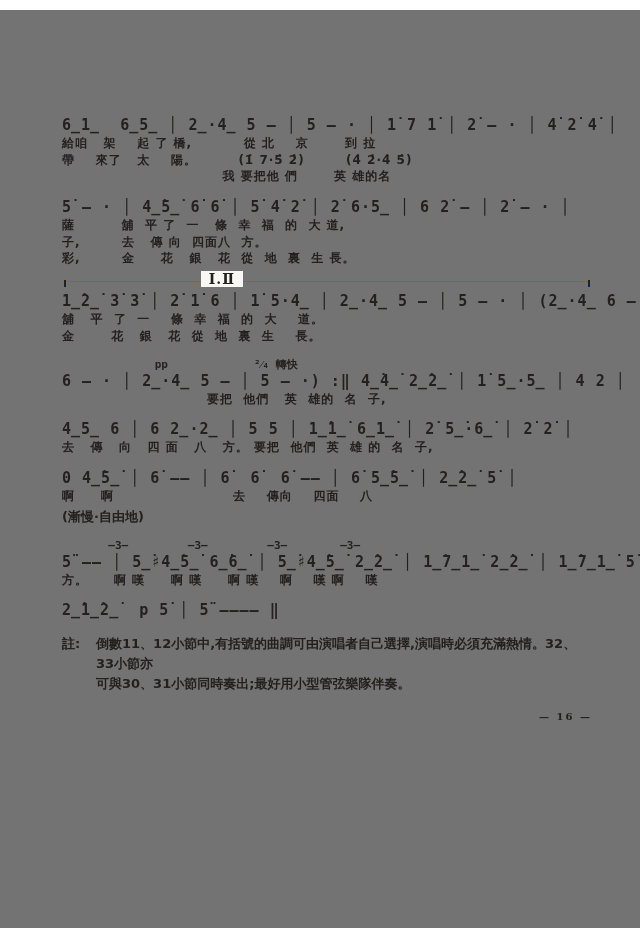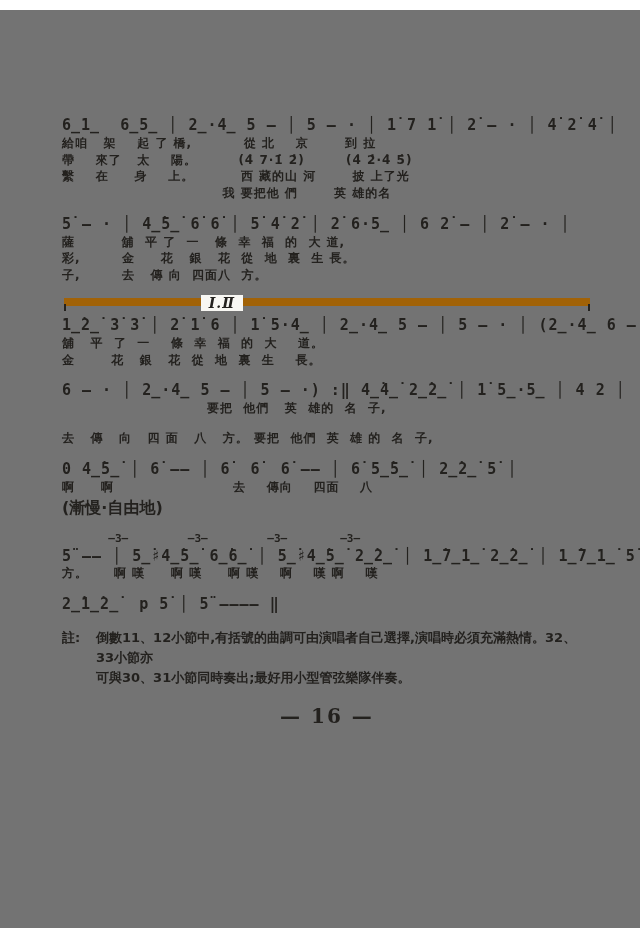--- a/index.html
+++ b/index.html
@@ -20,77 +20,78 @@
     font-family:"DejaVu Sans",sans-serif;
     font-weight:bold;font-size:12px;line-height:1.4;
     white-space:pre;letter-spacing:1px;
   }
   .anno{
     font-family:"DejaVu Sans Mono",monospace;
     font-weight:bold;font-size:11px;line-height:1.3;white-space:pre;
   }
   .below-anno{
     font-family:"DejaVu Sans",sans-serif;
-    font-weight:bold;font-size:16px;white-space:pre;margin-top:3px;
+    font-weight:bold;font-size:13px;white-space:pre;margin-top:3px;
   }
-  .volta{position:relative;border-top:8px solid #a16207;height:10px;margin:14px 2px 0 2px;font-style:italic;}
+  .volta{position:relative;border-top:1px solid #a16207;height:10px;margin:14px 2px 0 2px;}
   .volta:before,.volta:after{
     content:"";position:absolute;top:-2px;width:0;height:7px;border-left:2px solid #23211e;
   }
   .volta:before{left:0;}
   .volta:after{right:0;}
   .volta .volta-label{
     position:absolute;left:26%;top:-11px;background:#f8f7f3;padding:0 8px;
     font-family:"DejaVu Serif",serif;font-weight:bold;font-size:14px;letter-spacing:1px;
   }
   .footnote{margin-top:14px;font-size:13px;line-height:1.55;font-weight:bold;}
   .footnote-row{display:flex;}
   .footnote-label{flex:0 0 34px;}
   .footnote-line2{margin-left:34px;}
   .page-number{
-    text-align:center;margin-top:16px;font-size:20px;font-weight:bold;letter-spacing:2px;
+    text-align:right;margin-top:16px;font-size:10px;font-weight:bold;letter-spacing:2px;
     font-family:"DejaVu Serif",serif;
   }
 </style>
 </head>
 <body>
 
 <div class="page">
   <div class="content">
 
     <div class="system">
       <div class="music">6̲1̲  6̲5̲ │ 2̲·4̲ 5 — │ 5 — · │ 1̇ 7 1̇ │ 2̇ — · │ 4̇ 2̇ 4̇ │</div>
       <div class="lyric">給咱   架    起 了 橋,          從 北    京       到 拉</div>
-      <div class="lyric">帶    來了   太    陽。        (4̇ 7·1̇ 2̇)        (4̇ 2̇·4̇ 5̇)</div>
-      <div class="lyric">繫    在     身    上。         西 藏的山 河       披 上了光</div>
+      <div class="lyric">帶    來了   太    陽。        (1̇ 7·5̇ 2̇)        (4̇ 2̇·4̇ 5̇)</div>
       <div class="lyric">                               我 要把他 們       英 雄的名</div>
     </div>
 
     <div class="system">
       <div class="music">5̇ — · │ 4̲̇5̲̇ 6̇ 6̇ │ 5̇ 4̇ 2̇ │ 2̇ 6·5̲ │ 6 2̇ — │ 2̇ — · │</div>
       <div class="lyric">薩         舖  平 了  一   條  幸  福  的  大 道,</div>
+      <div class="lyric">子,        去   傳 向  四面八  方。</div>
       <div class="lyric">彩,        金     花   銀   花  從  地  裏  生 長。</div>
-      <div class="lyric">子,        去   傳 向  四面八  方。</div>
     </div>
 
     <div class="system">
       <div class="volta">
         <span class="volta-label">Ⅰ.Ⅱ</span>
       </div>
       <div class="music">1̲̇2̲̇ 3̇ 3̇ │ 2̇ 1̇ 6 │ 1̇ 5·4̲ │ 2̲·4̲ 5 — │ 5 — · │ (2̲·4̲ 6 — │</div>
       <div class="lyric">舖   平  了  一    條  幸  福  的  大    道。</div>
       <div class="lyric">金       花   銀   花  從  地  裏  生    長。</div>
     </div>
 
     <div class="system">
+      <div class="anno">              pp             ²⁄₄ 轉快</div>
       <div class="music">6 — · │ 2̲·4̲ 5 — │ 5 — ·) :‖ 4̲̇4̲̇ 2̲̇2̲̇ │ 1̇ 5̲·5̲ │ 4 2 │</div>
       <div class="lyric">                            要把  他們   英  雄的  名  子,</div>
     </div>
 
     <div class="system">
+      <div class="music">4̲5̲ 6 │ 6 2̲·2̲ │ 5 5 │ 1̲̇1̲̇ 6̲1̲̇ │ 2̇ 5̲̇·6̲̇ │ 2̇ 2̇ │</div>
       <div class="lyric">去   傳   向   四 面   八   方。 要把  他們  英  雄 的  名  子,</div>
     </div>
 
     <div class="system">
       <div class="music">0 4̲̇5̲̇ │ 6̇ —— │ 6̇  6̇  6̇ —— │ 6̇ 5̲̇5̲̇ │ 2̲̇2̲̇ 5̇ │</div>
       <div class="lyric">啊     啊                       去    傳向    四面    八</div>
       <div class="below-anno">(漸慢·自由地)</div>
     </div>
 
     <div class="system">

